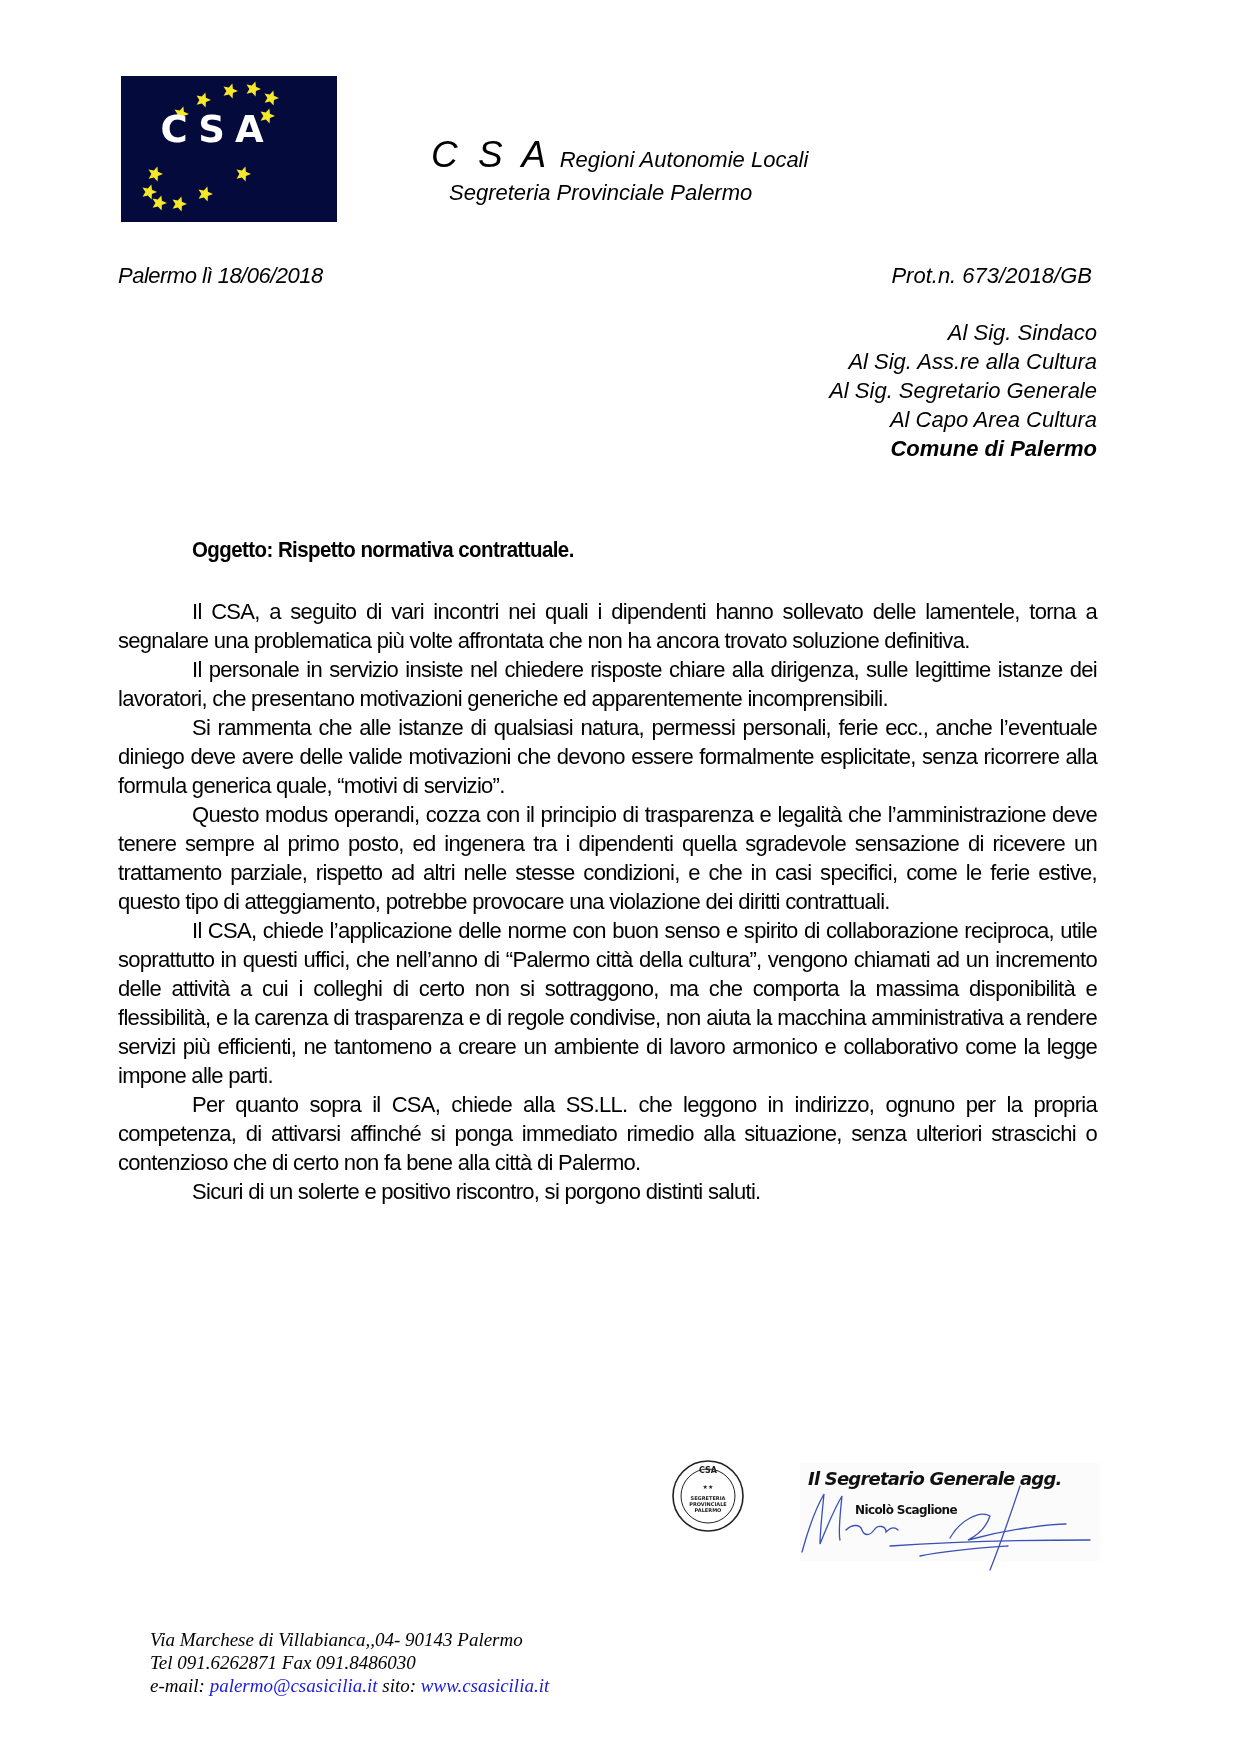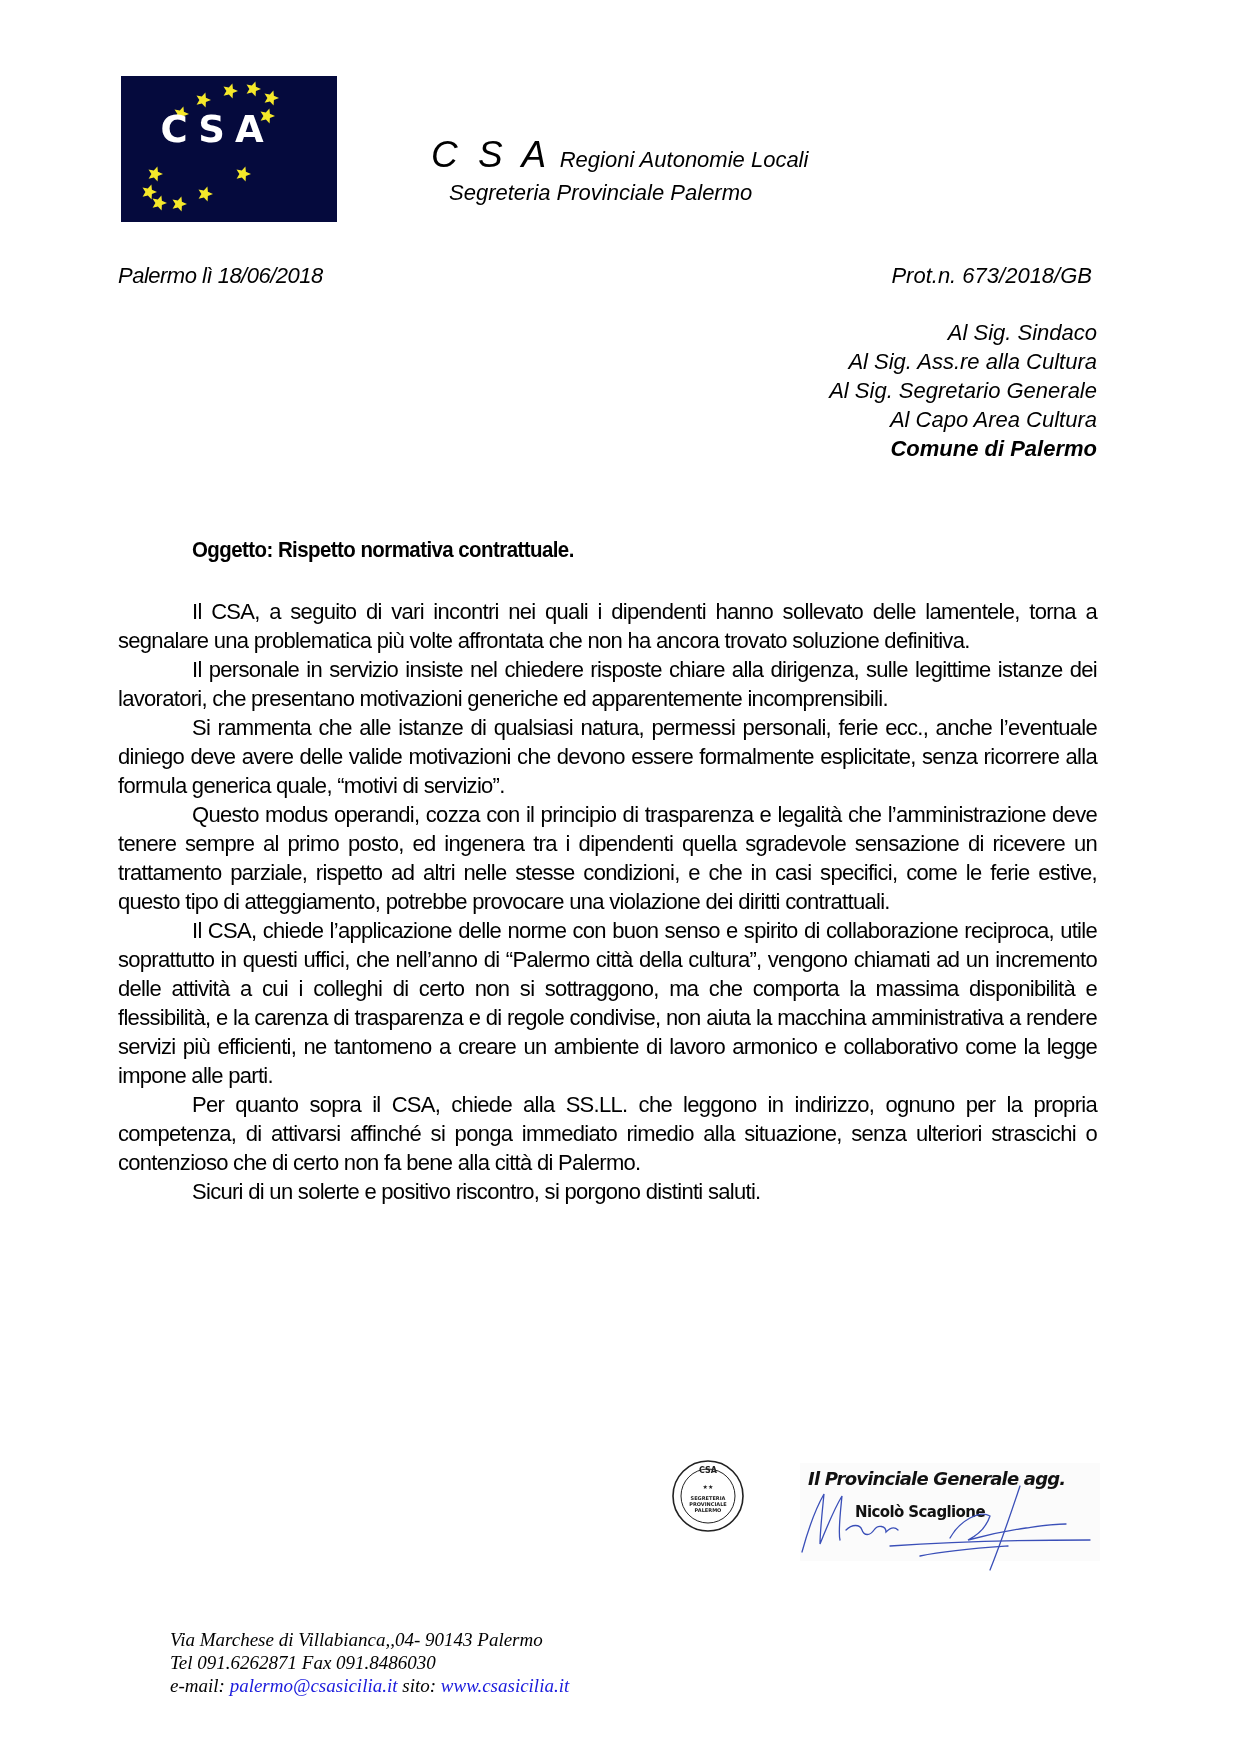--- a/index.html
+++ b/index.html
@@ -28,25 +28,25 @@
 
   #body { left: 118px; top: 597px; width: 979px; font-family: "Liberation Sans", sans-serif; font-size: 22px; line-height: 29px; letter-spacing: -0.7px; }
   #body p { margin: 0; text-indent: 74px; text-align: justify; }
 
   
   #stamp { left: 671px; top: 1459px; width: 74px; height: 74px; }
 
   
   #sig-box { left: 800px; top: 1463px; width: 300px; height: 98px; background: #fbfbfb; }
   #sig-title { left: 808px; top: 1468px; font-family: "DejaVu Sans", sans-serif; font-weight: bold; font-style: italic; font-size: 18px; letter-spacing: -0.8px; white-space: nowrap; color: #111; }
-  #sig-name { left: 855px; top: 1503px; font-family: "DejaVu Sans", sans-serif; font-weight: bold; font-size: 15px; letter-spacing: -0.6px; white-space: nowrap; color: #111; }
+  #sig-name { left: 855px; top: 1503px; font-family: "DejaVu Sans", sans-serif; font-weight: bold; font-size: 12px; letter-spacing: -0.6px; white-space: nowrap; color: #111; }
   #sig-scrawl { left: 790px; top: 1480px; width: 320px; height: 100px; }
 
   
-  #footer { left: 150px; top: 1628px; font-family: "Liberation Serif", serif; font-style: italic; font-size: 19px; line-height: 23px; white-space: nowrap; margin-left: 20px; }
+  #footer { left: 150px; top: 1628px; font-family: "Liberation Serif", serif; font-style: italic; font-size: 19px; line-height: 23px; white-space: nowrap; }
   #footer a { color: #1a1adc; }
 </style>
 </head>
 <body>
 
 <div id="logo" class="abs">
   <svg width="216" height="146" viewBox="0 0 216 146">
     <g fill="#f5e82a">
       <g id="stardefs">
           <path d="M84.4 16.4L84.9 21.8L90.0 23.9L84.9 26.1L84.6 31.6L80.9 27.4L75.6 28.8L78.4 24.1L75.5 19.4L80.8 20.6Z"></path>
@@ -102,21 +102,21 @@
     <circle cx="37" cy="37" r="27" fill="none" stroke="#222" stroke-width="1"></circle>
     <text x="37" y="14" text-anchor="middle" font-family="DejaVu Sans, sans-serif" font-weight="bold" font-size="8" fill="#222">CSA</text>
     <text x="37" y="30" text-anchor="middle" font-family="DejaVu Sans, sans-serif" font-size="6" fill="#222">★★</text>
     <text x="37" y="41" text-anchor="middle" font-family="DejaVu Sans, sans-serif" font-weight="bold" font-size="5" fill="#222">SEGRETERIA</text>
     <text x="37" y="47" text-anchor="middle" font-family="DejaVu Sans, sans-serif" font-weight="bold" font-size="5" fill="#222">PROVINCIALE</text>
     <text x="37" y="53" text-anchor="middle" font-family="DejaVu Sans, sans-serif" font-weight="bold" font-size="5" fill="#222">PALERMO</text>
   </svg>
 </div>
 
 <div id="sig-box" class="abs"></div>
-<div id="sig-title" class="abs">Il Provinciale Generale agg.</div>
+<div id="sig-title" class="abs">Il Segretario Generale agg.</div>
 <div id="sig-name" class="abs">Nicolò Scaglione</div>
 <div id="sig-scrawl" class="abs">
   <svg width="320" height="100" viewBox="0 0 320 100">
     <g fill="none" stroke="#3a4fb8" stroke-width="1.3" stroke-linecap="round">
       <path d="M12 72 C18 50 26 28 34 14 C32 34 30 52 30 64 C38 44 46 26 52 16 C50 36 48 52 50 60"></path>
       <path d="M56 50 C62 44 70 44 72 50 C74 56 80 56 84 50 C88 44 96 46 96 52 C100 48 104 46 108 50"></path>
       <path d="M160 58 C170 40 190 30 200 36 C196 48 186 56 178 60 C200 54 222 50 236 48 C250 46 262 44 276 44"></path>
       <path d="M230 6 C222 30 212 60 200 90"></path>
       <path d="M100 66 C160 62 230 60 300 60"></path>
       <path d="M130 76 C160 70 190 68 218 66"></path>

